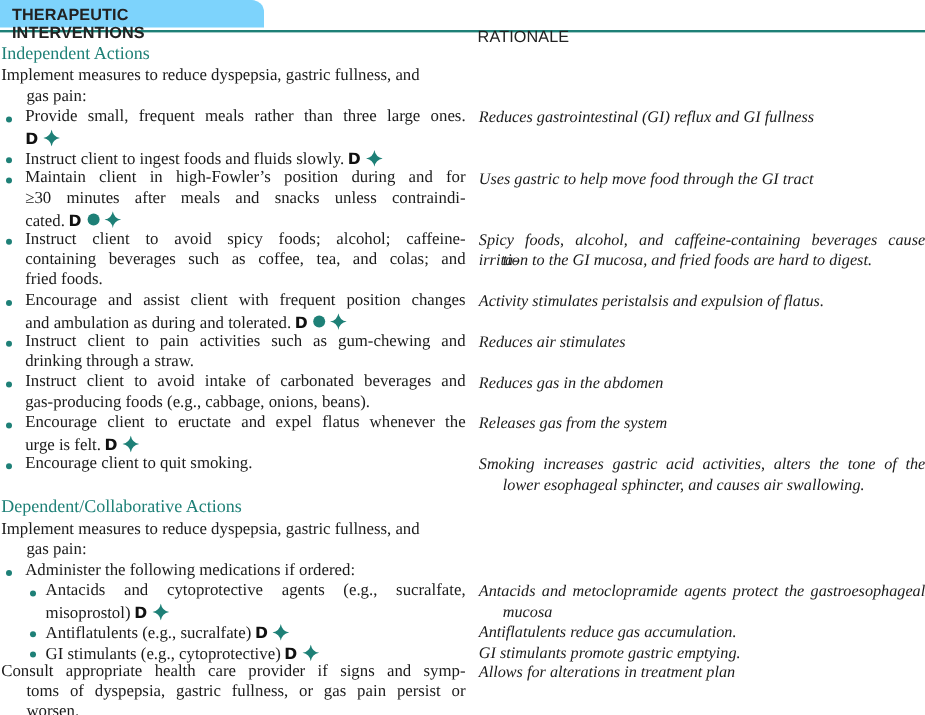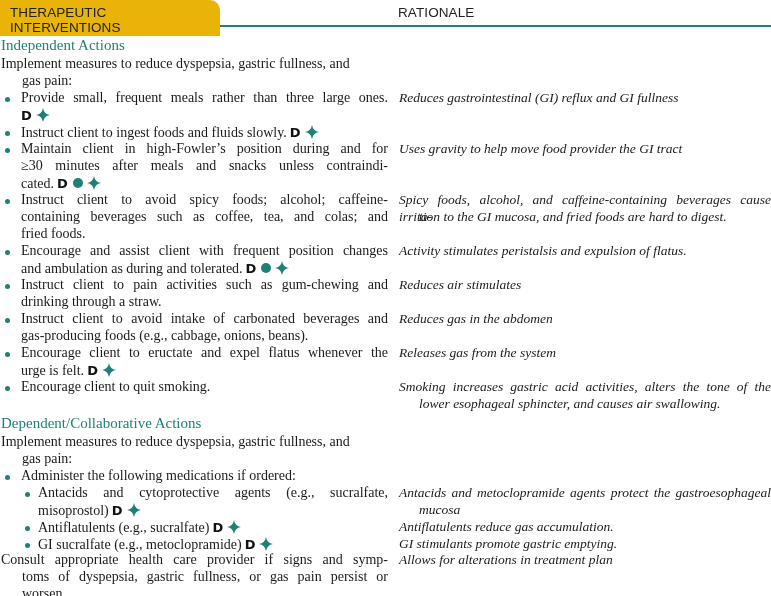--- a/index.html
+++ b/index.html
@@ -1,27 +1,27 @@
 <!DOCTYPE html>
 <html><head>
   <meta charset="utf-8">
   <style>
     html, body { margin: 0; padding: 0; background: #ffffff; }
     body { width: 771px; height: 596px; overflow: hidden; position: relative;
            font-family: "Liberation Serif", "DejaVu Serif", serif; color: #1a1a1a; }
 
     .header { position: absolute; left: 0; top: 0; width: 771px; height: 25px;
               border-bottom: 2px solid #1e8077; }
-    .tab { position: absolute; left: 0; top: 0; width: 220px; height: 36px;
-           background: #eab308; border-top-right-radius: 10px; }
+    .tab { position: absolute; left: 0; top: 0; width: 220px; height: 23px;
+           background: #7dd3fc; border-top-right-radius: 10px; font-weight: bold; }
     .tab-label, .rat-label { position: absolute; top: 5px;
            font-family: "Liberation Sans", "DejaVu Sans", sans-serif;
            font-size: 13.5px; letter-spacing: 0.1px; color: #222; }
     .tab-label { left: 10px; }
-    .rat-label { left: 398px; }
+    .rat-label { left: 398px; margin-top: 18px; }
 
     .section-title { position: absolute; left: 1px; font-size: 15px; color: #1e8077; }
     .line { position: absolute; font-size: 14px; white-space: nowrap; line-height: 17px; }
     .just { text-align: justify; text-align-last: justify; white-space: normal; }
     .rat { position: absolute; left: 399px; font-size: 13.5px; font-style: italic;
            white-space: nowrap; line-height: 17px; }
     .rat.just { white-space: normal; text-align: justify; text-align-last: justify; }
 
     .bullet { position: absolute; width: 5px; height: 5px; border-radius: 50%; background: #1e8077; }
 
@@ -62,21 +62,21 @@
 </div>
 
 <div class="bullet" style="left:5px; top:148px"></div>
 <div class="line just" style="left:21px; top:140px; width:367px">Maintain client in high-Fowler’s position during and for</div>
 <div class="line just" style="left:21px; top:157px; width:367px">≥30 minutes after meals and snacks unless contraindi-</div>
 <div class="line" style="left:21px; top:174px">
   <span>cated.</span><span class="sym sym-d">D</span><span class="sym sym-dot"></span><span class="sym sym-star"><svg width="14" height="14" viewBox="0 0 14 14">
         <path d="M7 0 Q8 6 14 7 Q8 8 7 14 Q6 8 0 7 Q6 6 7 0Z" fill="#1e8077"></path>
       </svg></span>
 </div>
-<div class="rat" style="top:140px">Uses gravity to help move food provider the GI tract</div>
+<div class="rat" style="top:140px">Uses gastric to help move food through the GI tract</div>
 
 <div class="bullet" style="left:5px; top:199px"></div>
 <div class="line just" style="left:21px; top:191px; width:367px">Instruct client to avoid spicy foods; alcohol; caffeine-</div>
 <div class="line just" style="left:21px; top:208px; width:367px">containing beverages such as coffee, tea, and colas; and</div>
 <div class="line" style="left:21px; top:225px">fried foods.</div>
 <div class="rat just" style="top:191px; width:372px">Spicy foods, alcohol, and caffeine-containing beverages cause irrita-</div>
 <div class="rat" style="left:419px; top:208px">tion to the GI mucosa, and fried foods are hard to digest.</div>
 
 <div class="bullet" style="left:5px; top:250px"></div>
 <div class="line just" style="left:21px; top:242px; width:367px">Encourage and assist client with frequent position changes</div>
@@ -131,21 +131,21 @@
 <div class="bullet" style="left:25px; top:526px"></div>
 <div class="line" style="left:38px; top:518px">
   <span>Antiflatulents (e.g., sucralfate)</span><span class="sym sym-d">D</span><span class="sym sym-star"><svg width="14" height="14" viewBox="0 0 14 14">
         <path d="M7 0 Q8 6 14 7 Q8 8 7 14 Q6 8 0 7 Q6 6 7 0Z" fill="#1e8077"></path>
       </svg></span>
 </div>
 <div class="rat" style="top:518px">Antiflatulents reduce gas accumulation.</div>
 
 <div class="bullet" style="left:25px; top:543px"></div>
 <div class="line" style="left:38px; top:535px">
-  <span>GI sucralfate (e.g., metoclopramide)</span><span class="sym sym-d">D</span><span class="sym sym-star"><svg width="14" height="14" viewBox="0 0 14 14">
+  <span>GI stimulants (e.g., cytoprotective)</span><span class="sym sym-d">D</span><span class="sym sym-star"><svg width="14" height="14" viewBox="0 0 14 14">
         <path d="M7 0 Q8 6 14 7 Q8 8 7 14 Q6 8 0 7 Q6 6 7 0Z" fill="#1e8077"></path>
       </svg></span>
 </div>
 <div class="rat" style="top:535px">GI stimulants promote gastric emptying.</div>
 
 <div class="line just" style="left:1px; top:551px; width:387px">Consult appropriate health care provider if signs and symp-</div>
 <div class="line just" style="left:22px; top:568px; width:366px">toms of dyspepsia, gastric fullness, or gas pain persist or</div>
 <div class="line" style="left:22px; top:585px">worsen.</div>
 <div class="rat" style="top:551px">Allows for alterations in treatment plan</div>
 

